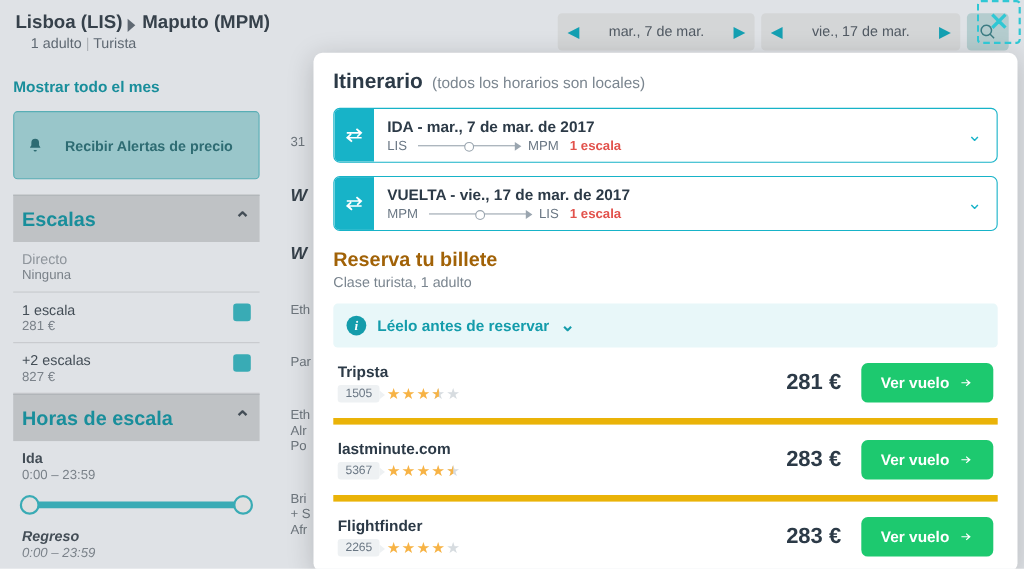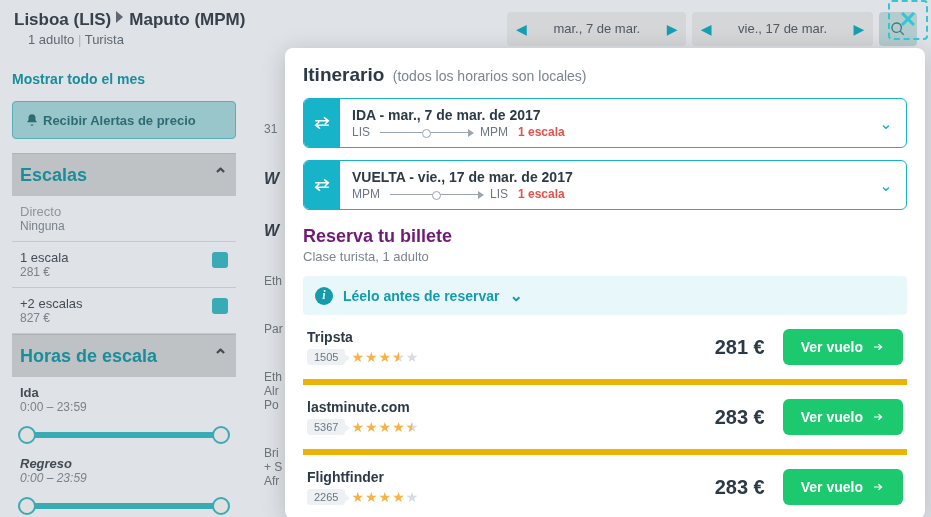--- a/index.html
+++ b/index.html
@@ -1,32 +1,32 @@
 <!DOCTYPE html>
 <html><head>
 <meta charset="utf-8">
 <style>
 * { margin: 0; padding: 0; box-sizing: border-box; font-family: -apple-system, BlinkMacSystemFont, "Segoe UI", sans-serif; }
 body { width: 931px; height: 517px; background: #dfe2e6; overflow: hidden; position: relative; }
 
 
 .bg { position: absolute; inset: 0; filter: brightness(0.88) saturate(0.85); }
 .topbar { display: flex; align-items: center; justify-content: space-between; padding: 10px 14px 6px; }
-.route { color: #3c4a57; font-weight: 700; font-size: 17px; display: flex; align-items: flex-start; gap: 4px; }
+.route { color: #3c4a57; font-weight: 700; font-size: 17px; display: flex; align-items: flex-end; gap: 4px; }
 .route svg { fill: #6a7784; }
 .sub { color: #6a7784; font-size: 13px; margin: 2px 0 0 14px; }
 .datepick { display: flex; gap: 6px; align-items: center; }
 .datebox { background: #f1f3f5; border-radius: 4px; height: 34px; display: flex; align-items: center; }
 .datebox .arr { width: 28px; display: flex; align-items: center; justify-content: center; color: #00bcd4; cursor: pointer; font-size: 14px; }
 .datebox .lbl { padding: 0 18px; color: #5a6672; font-size: 13px; }
 .srch { background: #c9e9ec; width: 38px; height: 34px; border-radius: 4px; display: flex; align-items: center; justify-content: center; color: #3a8f99; }
 
 .left { width: 248px; padding: 10px 12px; }
 .monthlink { color: #0aa6b8; font-size: 14px; font-weight: 600; padding: 8px 0 14px; }
-.alertbtn { background: #a7e3e8; border: 1px solid #57c9d3; border-radius: 4px; padding: 10px 12px; color: #2b7d86; font-weight: 700; font-size: 13px; display: flex; align-items: center; gap: 4px; margin-bottom: 14px; }
+.alertbtn { background: #a7e3e8; border: 1px solid #57c9d3; border-radius: 4px; padding: 22px 12px; color: #2b7d86; font-weight: 700; font-size: 13px; display: flex; align-items: center; gap: 20px; margin-bottom: 14px; }
 .panel-h { background: #d9dde1; color: #0aa6b8; font-weight: 700; font-size: 18px; padding: 10px 8px; display: flex; justify-content: space-between; align-items: center; border-top: 1px solid #c6ccd2; }
 .panel-h .chev { color: #4b5864; }
 .opt { padding: 8px; font-size: 13px; color: #4b5864; display: flex; justify-content: space-between; align-items: flex-start; border-bottom: 1px solid #e1e5e9; }
 .opt .mini { color: #8a949e; font-size: 12px; display: block; }
 .chk { width: 16px; height: 16px; background: #2fc7d4; border-radius: 3px; margin-top: 2px; }
 .slider { height: 6px; background: #2fc7d4; border-radius: 3px; margin: 10px 8px 6px; position: relative; }
 .slider::before, .slider::after { content: ""; position: absolute; width: 14px; height: 14px; background: #fff; border: 2px solid #2fc7d4; border-radius: 50%; top: -6px; }
 .slider::before { left: -2px; } .slider::after { right: -2px; }
 
 .midcol { position: absolute; left: 260px; top: 116px; width: 60px; color: #7a858f; font-size: 12px; }
@@ -40,21 +40,21 @@
 .leg { display: flex; border: 1px solid #17b3c8; border-radius: 6px; margin-top: 12px; overflow: hidden; align-items: stretch; }
 .leg .icon { background: #17b3c8; width: 36px; display: flex; align-items: center; justify-content: center; color: #fff; }
 .leg .body { flex: 1; padding: 8px 12px; }
 .leg .ttl { font-weight: 700; color: #2c3a47; font-size: 14px; }
 .leg .line2 { display: flex; align-items: center; gap: 10px; font-size: 12px; color: #6a7784; margin-top: 2px; }
 .leg .pathline { flex: 0 0 90px; height: 1px; background: #9aa5af; position: relative; }
 .leg .pathline::before { content: ""; position: absolute; left: 42px; top: -3px; width: 7px; height: 7px; border-radius: 50%; background: #fff; border: 1px solid #9aa5af; }
 .leg .pathline::after { content: ""; position: absolute; right: -4px; top: -3px; border-left: 6px solid #9aa5af; border-top: 4px solid transparent; border-bottom: 4px solid transparent; }
 .leg .stops { color: #e2524c; font-weight: 600; }
 .leg .expand { width: 40px; display: flex; align-items: center; justify-content: center; color: #17b3c8; cursor: pointer; }
-.h2 { font-size: 18px; font-weight: 700; color: #701a75; margin-top: 16px; }
+.h2 { font-size: 18px; font-weight: 700; color: #a16207; margin-top: 16px; }
 .h2sub { font-size: 13px; color: #7a858f; margin-top: 2px; }
 .infobar { background: #e8f7f9; border-radius: 4px; padding: 10px 12px; margin-top: 12px; color: #149cab; font-weight: 700; font-size: 14px; display: flex; align-items: center; gap: 10px; cursor: pointer; }
 .infobar .i { width: 18px; height: 18px; border-radius: 50%; background: #149cab; color: #fff; display: flex; align-items: center; justify-content: center; font-size: 12px; font-style: italic; font-family: Georgia, serif; }
 .offer { display: flex; align-items: center; padding: 14px 4px; border-bottom: 6px solid #eab308; }
 .offer:last-child { border-bottom: none; }
 .offer .name { font-size: 14px; font-weight: 600; color: #2c3a47; }
 .offer .stars { display: flex; align-items: center; gap: 6px; margin-top: 4px; }
 .offer .cnt { background: #eef1f3; color: #6a7784; font-size: 11px; padding: 2px 7px; border-radius: 3px; position: relative; }
 .offer .cnt::after { content: ""; position: absolute; right: -5px; top: 5px; border-left: 5px solid #eef1f3; border-top: 4px solid transparent; border-bottom: 4px solid transparent; }
 .offer .star { color: #f7b345; font-size: 14px; letter-spacing: 1px; }

